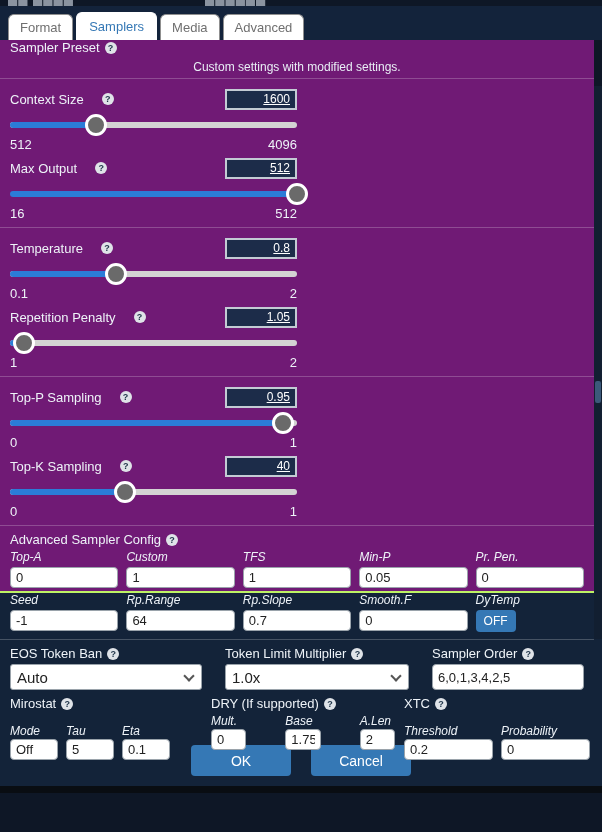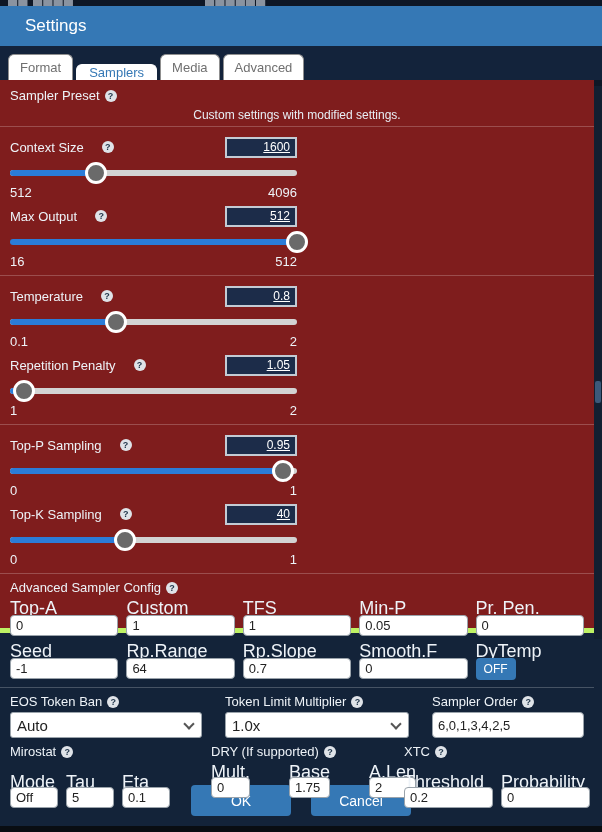--- a/index.html
+++ b/index.html
@@ -12,22 +12,22 @@
     color:#fff;
   }
   
   .topbar-sliver { height:6px; background:#0e1726; position:relative; overflow:hidden; }
   .topbar-sliver .frag { position:absolute; top:-9px; color:#8a93a0; font-weight:bold; font-size:13px; letter-spacing:1px; }
   .modal { position:absolute; left:0; top:6px; width:602px; height:826px; }
   .titlebar { background:#3578b5; height:40px; display:flex; align-items:center; padding-left:25px; }
   .titlebar .title { font-size:17px; color:#fff; }
   .tabrow { background:#13233b; height:34px; display:flex; align-items:flex-end; padding-left:8px; }
   .tab { background:#ffffff; color:#6f6f6f; font-size:13px; padding:5px 11px; border-radius:6px 6px 0 0; margin-right:3px; border:1px solid #8f8f8f; border-bottom:none; cursor:default; }
-  .tab.active { background:#ffffff; color:#3578b5; padding:0 12px; border-color:#fff; }
-  .content { background:#7f1d1d; width:594px; padding:8px 10px 0 10px; height:553px; position:relative; border-bottom:5px solid #bef264; }
+  .tab.active { background:#ffffff; color:#3578b5; padding:6px 12px; border-color:#fff; }
+  .content { background:#701a75; width:594px; padding:0 10px 0 10px; height:553px; position:relative; border-bottom:2px solid #bef264; }
   .scrollgutter { position:absolute; right:0; top:80px; width:8px; height:553px; background:#121f31; }
   .scrollthumb { position:absolute; right:1px; top:295px; width:6px; height:22px; background:#3c597a; border-radius:2px; }
 
   .lblrow { display:flex; align-items:center; gap:5px; margin-bottom:3px; }
   .lbl { font-size:13px; color:#eef3f8; }
   .help { width:12px; height:12px; border-radius:50%; background:#dfe3e8; color:#1d3348; font-size:9px; font-weight:bold; display:inline-flex; align-items:center; justify-content:center; flex:none; }
   select, .selwrap { width:100%; }
   .selwrap { position:relative; display:block; }
   select { appearance:none; -webkit-appearance:none; border:1px solid #9aa3ab; border-radius:3px; background:#fff; color:#222; font-family:"Liberation Sans",sans-serif; font-size:15px; height:26px; padding:0 22px 0 6px; width:100%; }
   .chev { position:absolute; right:9px; top:8px; width:8px; height:8px; border-right:2px solid #555; border-bottom:2px solid #555; transform:rotate(45deg); pointer-events:none; }
@@ -41,21 +41,21 @@
   .shead { display:flex; align-items:center; gap:18px; height:24px; }
   .spacer { flex:1; }
   .vbox { width:72px; height:21px; background:#1c2c49; border:2px solid #c3cbd4; color:#fff; font-size:12px; text-align:right; padding:0 5px; font-family:"Liberation Sans",sans-serif;text-decoration:underline; }
   .slider { position:relative; height:24px; margin-top:2px; }
   .track { position:absolute; left:0; right:0; top:9px; height:6px; border-radius:3px; background:#d3d3d3; overflow:hidden; }
   .fill { height:100%; background:#2b7cd8; }
   .thumb { position:absolute; top:1px; width:22px; height:22px; border-radius:50%; background:#6a6a6a; border:3px solid #fff; margin-left:-11px; }
   .minmax { display:flex; justify-content:space-between; font-size:13px; color:#eef3f8; height:17px; }
 
   .grid5 { display:grid; grid-template-columns:repeat(5,1fr); column-gap:8px; row-gap:2px; }
-  .fld-label { font-size:18px; color:#eef3f8; height:15px; }
+  .fld-label { font-size:12px; color:#eef3f8; height:15px;font-style:italic; }
   .tinput { width:100%; height:21px; background:#fff; border:1px solid #9aa3ab; border-radius:4px; font-size:13px; color:#222; padding:0 5px; font-family:"Liberation Sans",sans-serif; }
   .mb { margin-bottom:5px; }
 
   .btn { background:#3578b5; color:#fff; border:none; border-radius:4px; font-family:"Liberation Sans",sans-serif; cursor:pointer; }
   .btn-off { width:40px; height:22px; font-size:12px; }
 
   .row3 { display:grid; grid-template-columns:192px 184px 1fr; column-gap:23px; margin-top:2px; }
   .groups-row { display:grid; grid-template-columns:192px 184px 1fr; column-gap:9px; margin-top:6px; }
   .subgrid { display:flex; gap:8px; }
   .subcol { display:flex; flex-direction:column; }
@@ -72,23 +72,20 @@
 </style>
 </head>
 <body>
 
 <div class="topbar-sliver">
   <span class="frag" style="left:8px;">▄▄ ▄▄▄▄</span>
   <span class="frag" style="left:205px;">▄▄▄▄▄▄</span>
 </div>
 
 <div class="modal">
-  <div class="titlebar">
-    <span class="title">Settings</span>
-  </div>
 
   <div class="tabrow">
     <div class="tab">Format</div>
     <div class="tab active">Samplers</div>
     <div class="tab">Media</div>
     <div class="tab">Advanced</div>
   </div>
 
   <div class="content">
 

